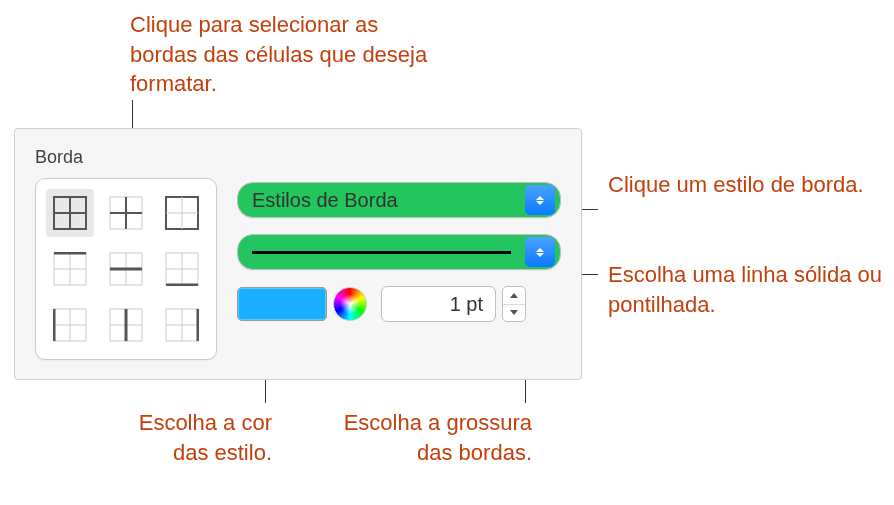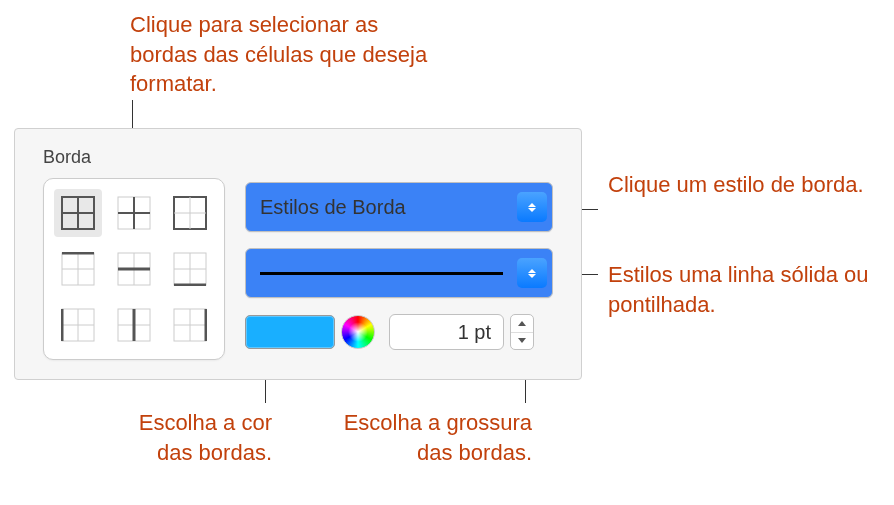--- a/index.html
+++ b/index.html
@@ -82,21 +82,21 @@
     }
     .panel {
       position: absolute;
       top: 128px;
       left: 14px;
       width: 568px;
       height: 252px;
       background: #f6f6f6;
       border: 1px solid #d0d0d0;
       border-radius: 4px;
-      padding: 18px 28px;
+      padding: 18px 20px;
     }
     .panel-title {
       font-size: 18px;
       color: #444;
       margin-bottom: 10px;
     }
     .panel-body {
       display: flex;
       gap: 20px;
     }
@@ -132,24 +132,24 @@
     .controls-col {
       flex: 1;
       display: flex;
       flex-direction: column;
       gap: 16px;
       padding-top: 4px;
     }
     .dropdown {
       display: flex;
       align-items: center;
-      background: #3b82f6;
+      background: #22c55e;
       border: 1px solid #c0c0c0;
-      border-radius: 6px;
-      height: 50px;
+      border-radius: 16px;
+      height: 36px;
       box-shadow: 0 1px 1px rgba(0,0,0,0.05);
       overflow: hidden;
     }
     .dropdown-label {
       flex: 1;
       padding: 0 14px;
       font-size: 20px;
       color: #333;
     }
     .dropdown-line-preview {
@@ -263,22 +263,22 @@
       border-right: 4px solid transparent;
     }
     .step-arr-up { border-bottom: 5px solid #555; }
     .step-arr-down { border-top: 5px solid #555; }
   </style>
 </head>
 <body>
 
 <div class="callout callout-top">Clique para selecionar as bordas das células que deseja formatar.</div>
 <div class="callout callout-right-1">Clique um estilo de borda.</div>
-<div class="callout callout-right-2">Estilos uma linha sólida ou pontilhada.</div>
-<div class="callout callout-bottom-left">Escolha a cor das bordas.</div>
+<div class="callout callout-right-2">Escolha uma linha sólida ou pontilhada.</div>
+<div class="callout callout-bottom-left">Escolha a cor das estilo.</div>
 <div class="callout callout-bottom-right">Escolha a grossura das bordas.</div>
 
 <div class="callout-line line-top"></div>
 <div class="callout-line line-right-1"></div>
 <div class="callout-line line-right-2"></div>
 <div class="callout-line line-bottom-left"></div>
 <div class="callout-line line-bottom-right"></div>
 
 <div class="panel">
   <div class="panel-title">Borda</div>

